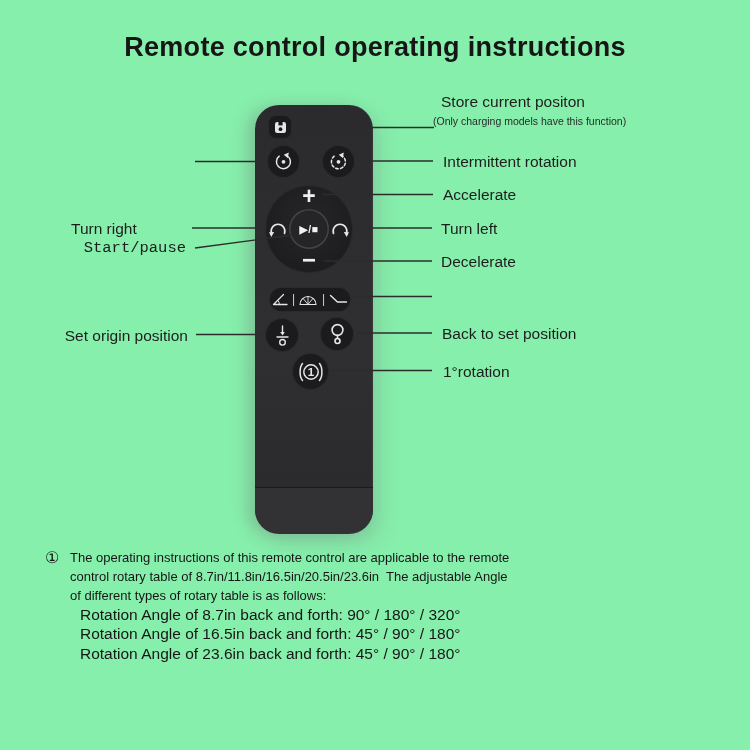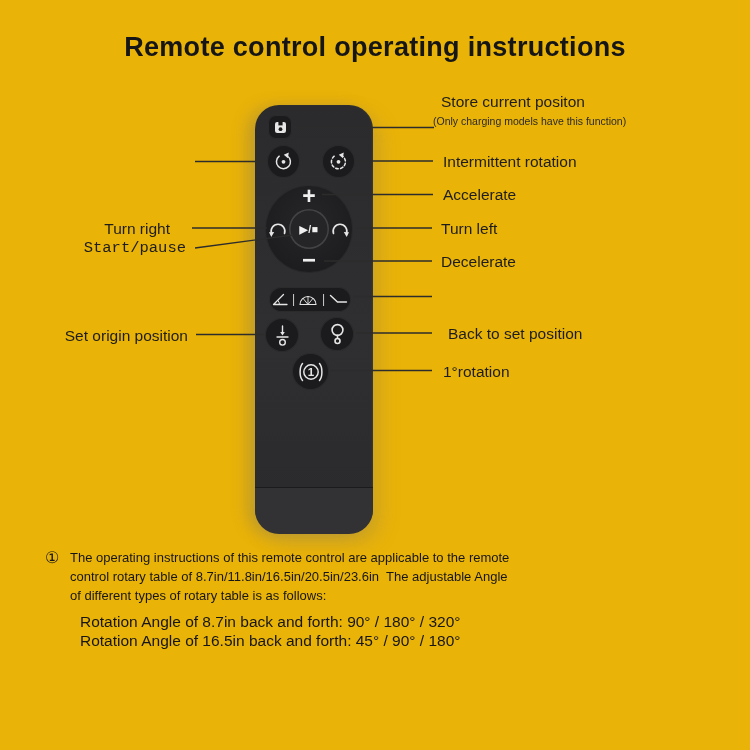--- a/index.html
+++ b/index.html
@@ -1,16 +1,16 @@
 <!DOCTYPE html>
 <html><head>
 <meta charset="utf-8">
 <style>
   html,body{margin:0;padding:0;background:#fff;}
-  .stage{position:relative;width:750px;height:750px;background:#eab308;
+  .stage{position:relative;width:750px;height:750px;background:#86efac;
          font-family:"Liberation Sans",sans-serif;color:#1d1d1d;overflow:hidden;}
 
   
   .title{position:absolute;left:0;top:32px;width:100%;text-align:center;
          font-size:27px;font-weight:bold;letter-spacing:.3px;color:#161616;}
 
   
   .remote{position:absolute;left:255px;top:105px;width:118px;height:428px;
           border-radius:24px;
           background:linear-gradient(180deg,#2b2b2d 0%,#2f2f31 55%,#2a2a2c 100%);
@@ -55,32 +55,32 @@
   
   .lbl{position:absolute;font-size:15.5px;color:#1d1d1d;white-space:nowrap;line-height:18px;}
   .lbl-sub{position:absolute;font-size:10.5px;color:#2a2a2a;white-space:nowrap;}
   .r-store{left:441px;top:93px;}
   .r-store-sub{left:433px;top:115px;}
   .r-intermittent{left:443px;top:153px;}
   .r-accelerate{left:443px;top:186px;}
   .r-turnleft{left:441px;top:220px;}
   .r-decelerate{left:441px;top:253px;}
   .r-multi{left:441px;top:288px;}
-  .r-backset{left:442px;top:325px;margin-left:6px;}
+  .r-backset{left:442px;top:325px;}
   .r-onedeg{left:443px;top:363px;}
   .l-resume{left:43px;top:148px;width:158px;white-space:normal;line-height:20px;}
-  .l-turnright{left:40px;top:220px;width:130px;text-align:right;}
+  .l-turnright{left:71px;top:220px;width:130px;}
   .l-startpause{left:56px;top:239px;width:130px;text-align:right;font-family:Liberation Mono, monospace;}
   .l-setorigin{left:36px;top:327px;width:152px;text-align:right;}
 
   
   .note-bullet{position:absolute;left:45px;top:548px;font-size:16px;color:#161616;}
   .note-para{position:absolute;left:70px;top:548px;width:640px;font-size:13px;
              line-height:19px;color:#161616;white-space:pre-wrap;}
-  .note-angles{position:absolute;left:80px;top:605px;font-size:15.5px;line-height:19.4px;color:#161616;margin-top:7px;}
+  .note-angles{position:absolute;left:80px;top:605px;font-size:15.5px;line-height:19.4px;color:#161616;}
 
   svg .st{stroke:#e6e6e6;fill:none;stroke-linecap:round;}
 </style>
 </head>
 <body>
 
 <div class="stage">
 
   <div class="title">Remote control operating instructions</div>
 
@@ -202,15 +202,16 @@
   <div class="lbl l-startpause">Start/pause</div>
   <div class="lbl l-setorigin">Set origin position</div>
 
   <div class="note-bullet">①</div>
   <div class="note-para">The operating instructions of this remote control are applicable to the remote
 control rotary table of 8.7in/11.8in/16.5in/20.5in/23.6in  The adjustable Angle
 of different types of rotary table is as follows:</div>
   <div class="note-angles">
     <div>Rotation Angle of 8.7in back and forth: 90° / 180° / 320°</div>
     <div>Rotation Angle of 16.5in back and forth: 45° / 90° / 180°</div>
+    <div>Rotation Angle of 23.6in back and forth: 45° / 90° / 180°</div>
   </div>
 
 </div>
 
 </body></html>

